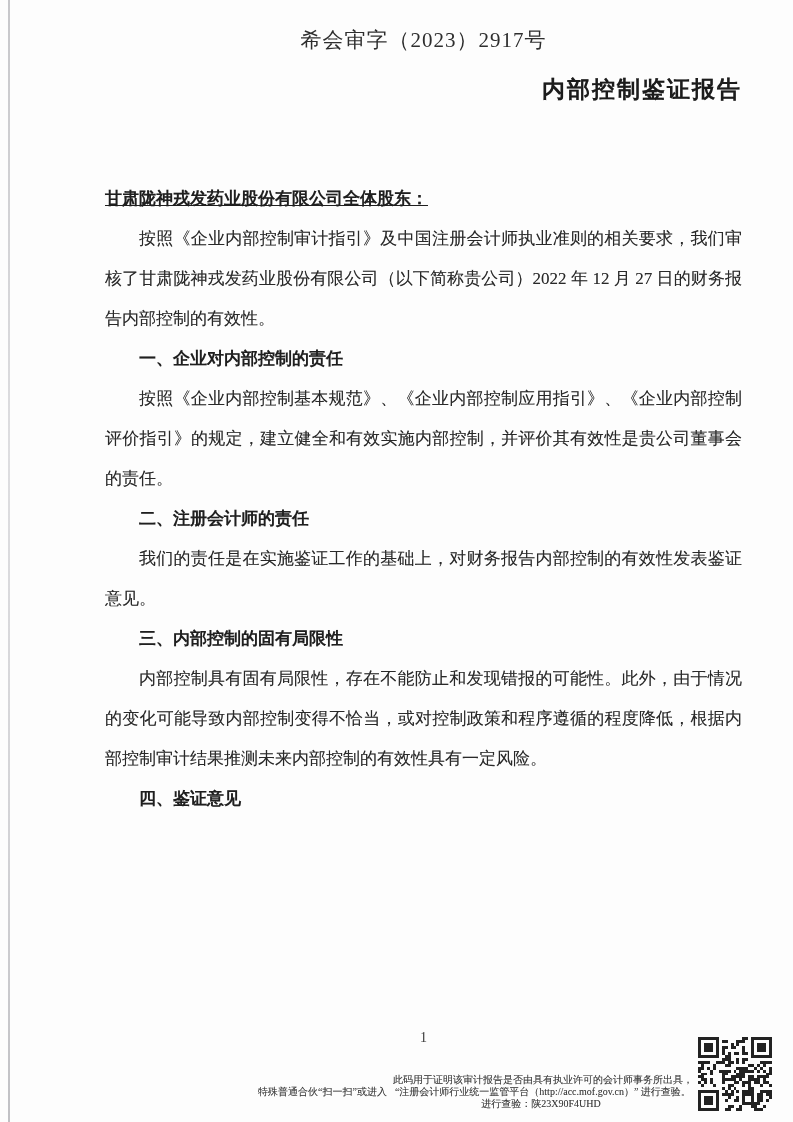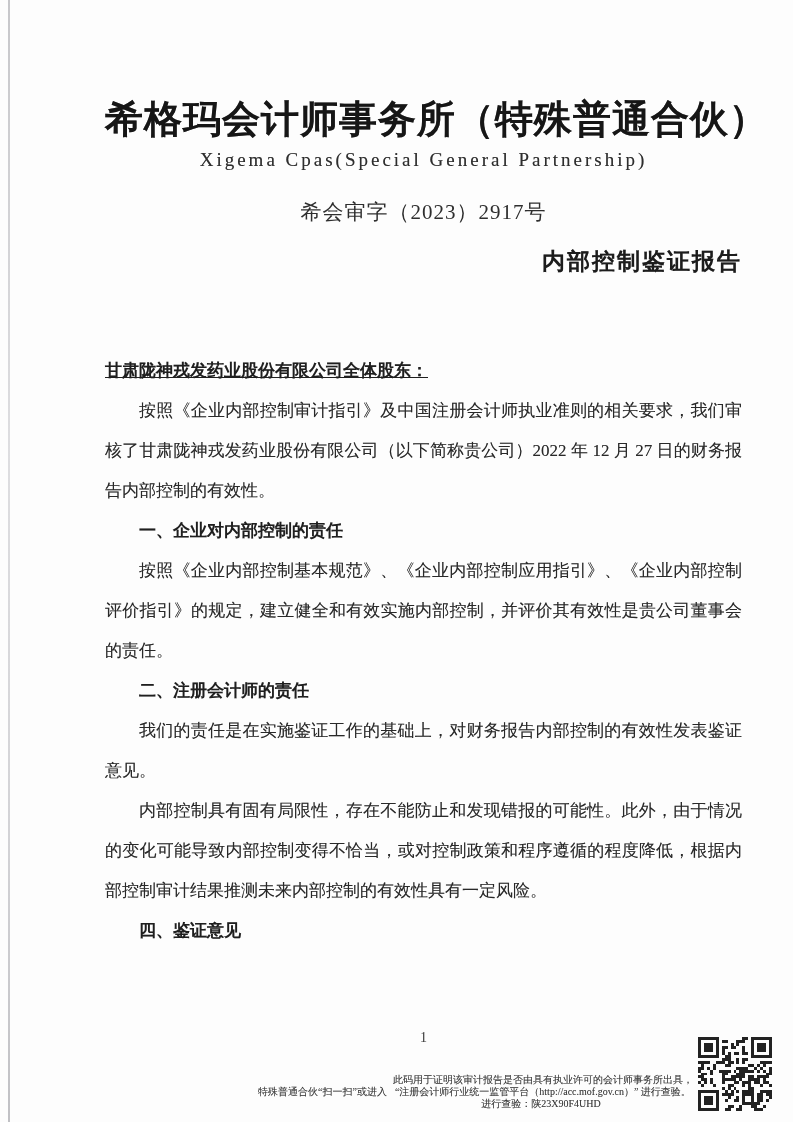--- a/index.html
+++ b/index.html
@@ -130,39 +130,36 @@
   .qr svg { width: 100%; height: 100%; shape-rendering: crispEdges; }
 </style>
 </head>
 <body>
 
 <div class="page">
   <div class="scan-edge"></div>
 
   <div class="content">
 
-    <div class="letterhead">
-      <div class="firm-cn">希格玛会计师事务所（特殊普通合伙）</div>
-      <div class="firm-en">Xigema Cpas(Special General Partnership)</div>
-    </div>
 
     <div class="doc-number">希会审字（2023）2917号</div>
 
     <div class="report-title">内部控制鉴证报告</div>
 
     <div class="body-text">
       <div class="recipient">甘肃陇神戎发药业股份有限公司全体股东：</div>
       <div class="para">按照《企业内部控制审计指引》及中国注册会计师执业准则的相关要求，我们审核了甘肃陇神戎发药业股份有限公司（以下简称贵公司）2022 年 12 月 27 日的财务报告内部控制的有效性。</div>
 
       <div class="sec-heading">一、企业对内部控制的责任</div>
       <div class="para">按照《企业内部控制基本规范》、《企业内部控制应用指引》、《企业内部控制评价指引》的规定，建立健全和有效实施内部控制，并评价其有效性是贵公司董事会的责任。</div>
 
       <div class="sec-heading">二、注册会计师的责任</div>
       <div class="para">我们的责任是在实施鉴证工作的基础上，对财务报告内部控制的有效性发表鉴证意见。</div>
 
+      <div class="sec-heading">三、内部控制的固有局限性</div>
       <div class="para">内部控制具有固有局限性，存在不能防止和发现错报的可能性。此外，由于情况的变化可能导致内部控制变得不恰当，或对控制政策和程序遵循的程度降低，根据内部控制审计结果推测未来内部控制的有效性具有一定风险。</div>
 
       <div class="sec-heading">四、鉴证意见</div>
     </div>
   </div>
 
   <div class="page-number">1</div>
 
   <div class="footer-note">
     <span class="footer-hint">特殊普通合伙“扫一扫”或进入</span>

